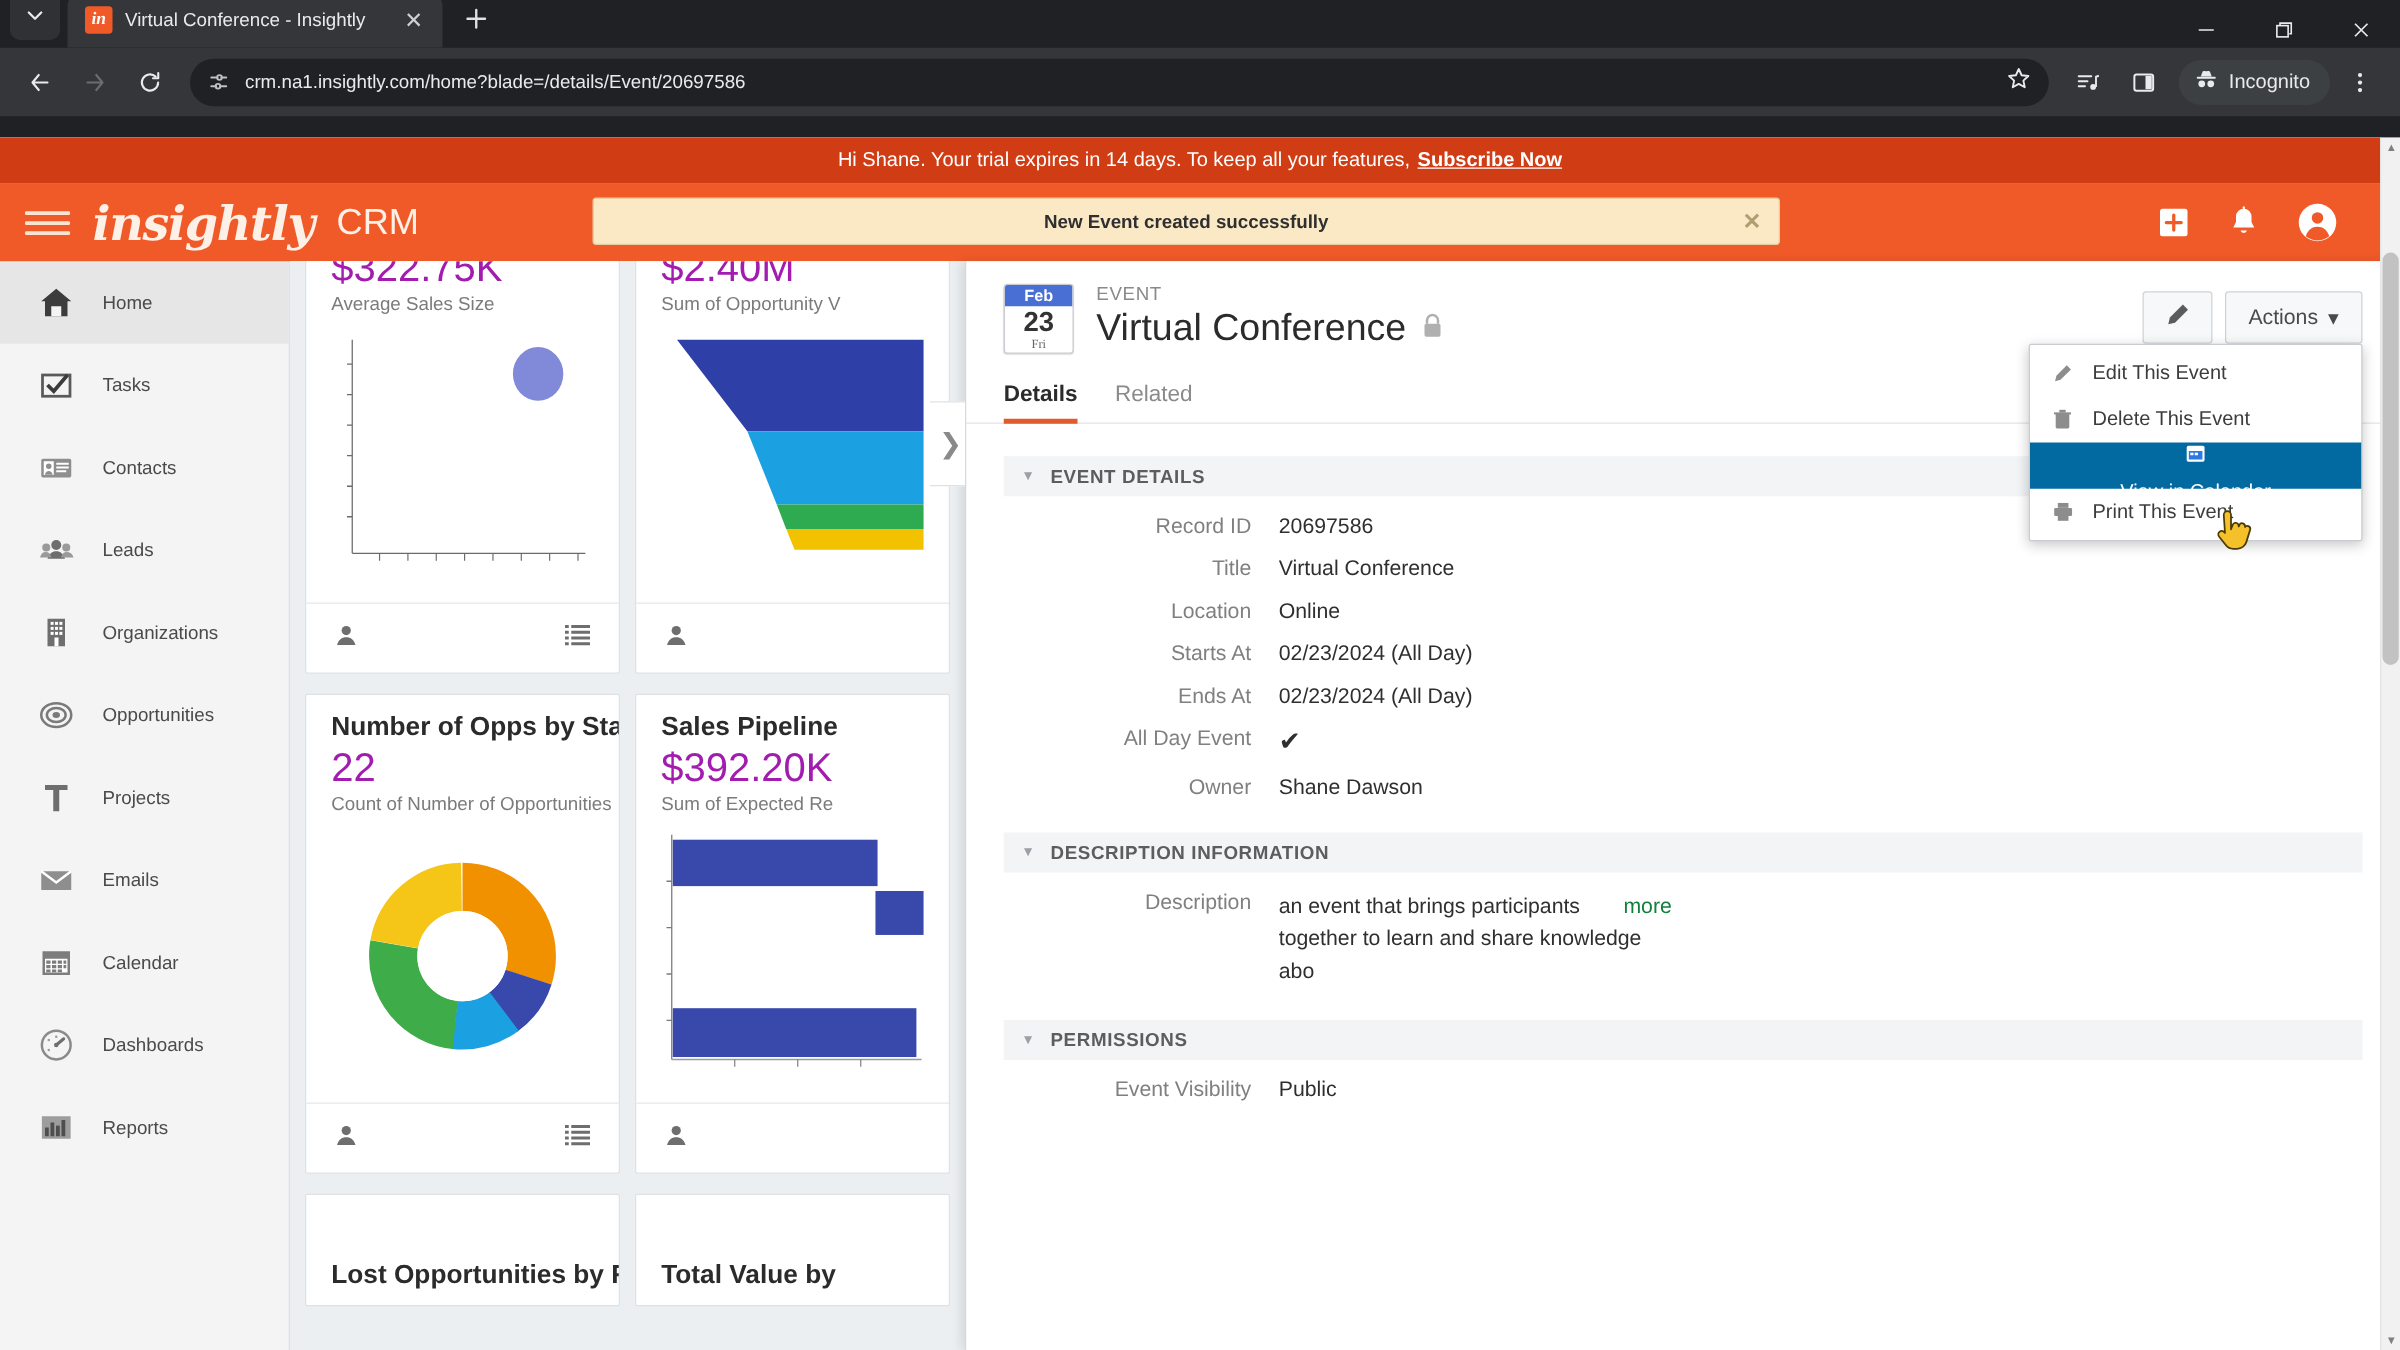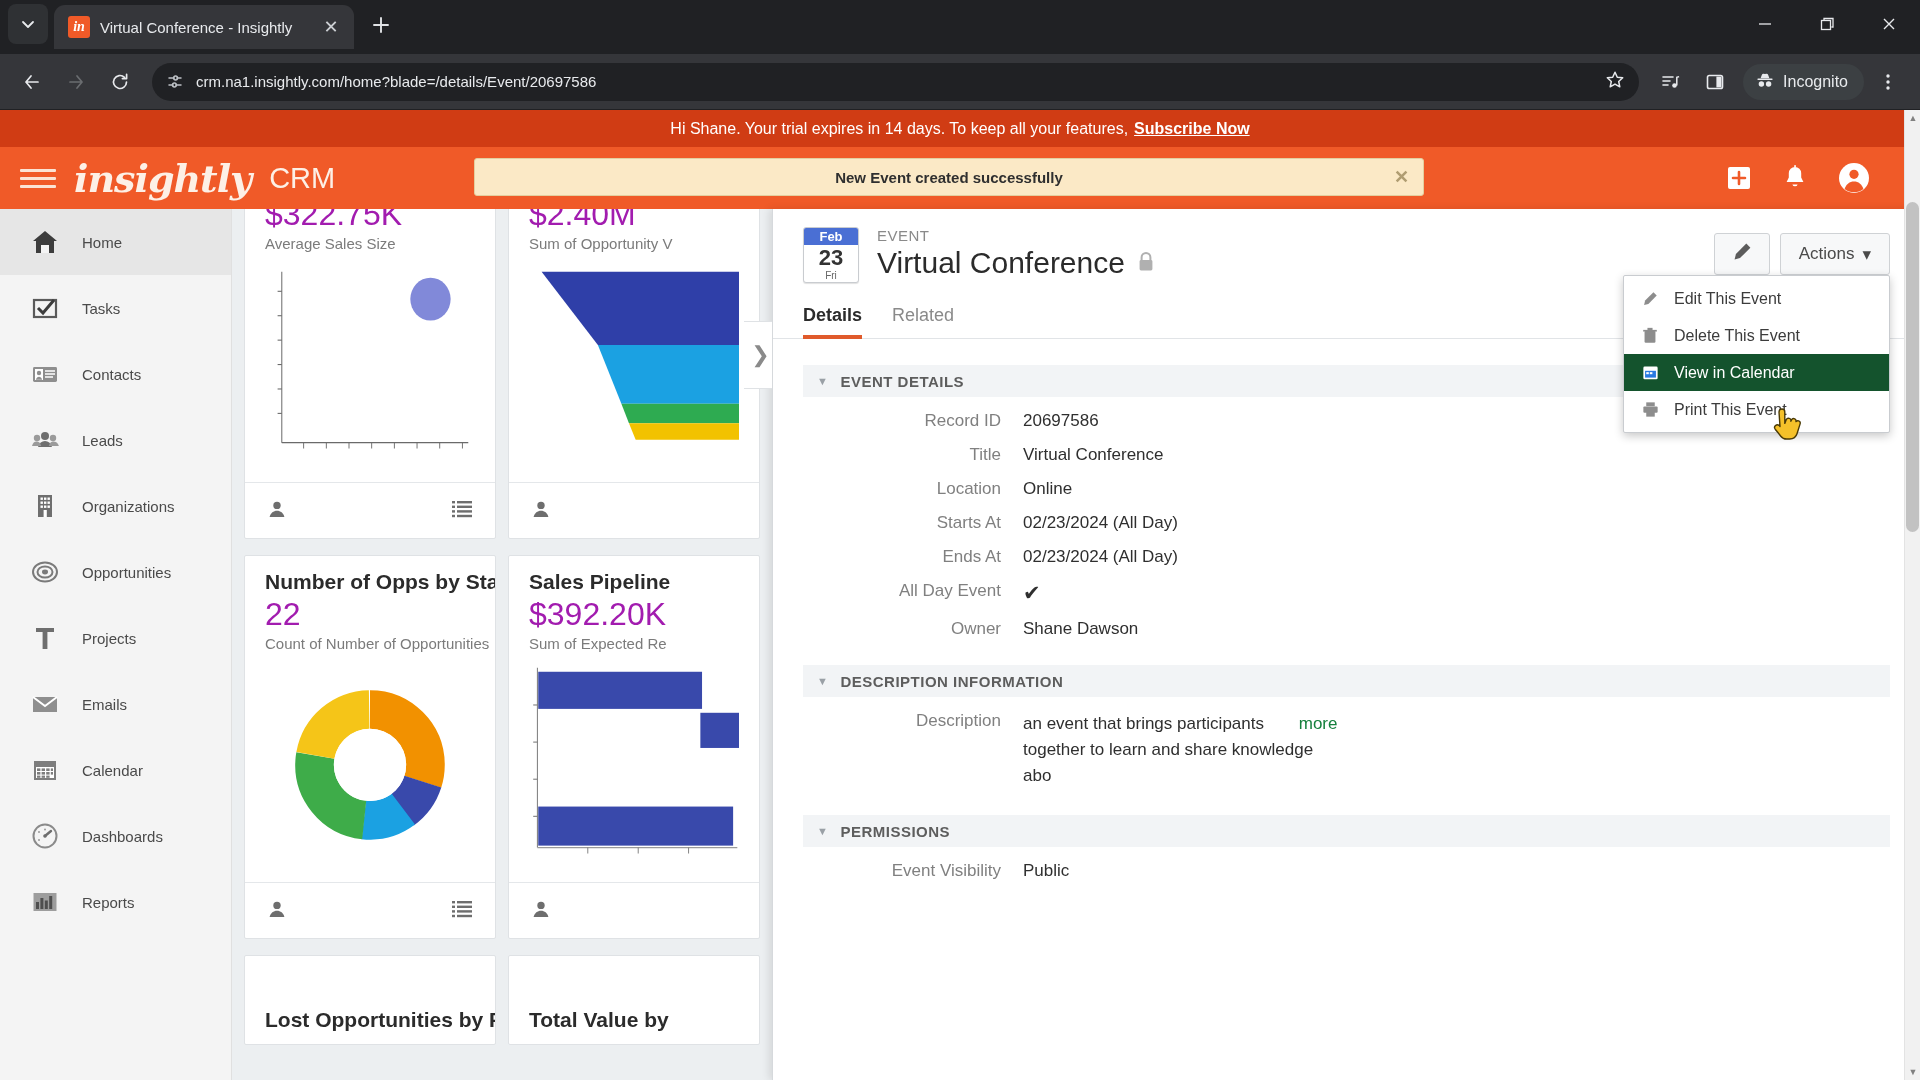--- a/index.html
+++ b/index.html
@@ -7,22 +7,22 @@
     width: 1920px; height: 1080px;
     overflow: hidden;
     font-family: "Liberation Sans", sans-serif;
     background: #fff;
   }
 
   
   .browser { width: 1920px; height: 1080px; position: relative; background: #202124; }
 
   .tabstrip {
-    height: 54px; background: #202124;
-    display: flex; align-items: center; padding-left: 8px; gap: 0;
+    height: 38px; background: #202124;
+    display: flex; align-items: flex-end; padding-left: 8px; gap: 0;
     position: relative;
   }
   .tab-list-btn {
     width: 40px; height: 40px; margin-bottom: 6px; margin-right: 6px;
     border-radius: 8px; background: #2f3134;
     display: flex; align-items: center; justify-content: center;
     color: #e8eaed;
   }
   .tab {
     height: 44px; min-width: 300px; max-width: 330px;
@@ -180,42 +180,42 @@
     position: relative; box-shadow: -3px 0 8px rgba(0,0,0,.10);
   }
   .blade-head { padding: 18px 30px 0 30px; display: flex; align-items: flex-start; }
   .cal-icon {
     width: 56px; height: 56px; border: 1px solid #c9ccd0; border-radius: 3px;
     background: #fff; overflow: hidden; flex: 0 0 56px; text-align: center;
     box-shadow: 0 1px 1px rgba(0,0,0,.12);
   }
   .cal-m { background: #4a6fd4; color: #fff; font-size: 13px; font-weight: bold; line-height: 15px; padding: 1px 0; }
   .cal-d { font-size: 22px; font-weight: bold; color: #333; line-height: 24px; padding-top: 1px; }
-  .cal-w { font-size: 10px; color: #666; line-height: 11px; }
+  .cal-w { font-size: 10px; color: #666; line-height: 11px; font-family: Liberation Serif, serif; }
   .blade-titles { margin-left: 18px; }
   .blade-kicker { font-size: 15px; color: #8a8a8a; letter-spacing: .5px; }
   .blade-title { font-size: 30px; color: #2b2b2b; display: flex; align-items: center; gap: 12px; margin-top: 2px; }
   .blade-actions { margin-left: auto; display: flex; gap: 10px; padding-top: 6px; position: relative; }
   .btn {
     border: 1px solid #cfd2d5; background: #f7f8f9; border-radius: 3px;
     height: 42px; display: flex; align-items: center; justify-content: center;
     padding: 0 18px; color: #4a4a4a; font-size: 17px; gap: 8px;
   }
   .btn.icon-only { width: 56px; padding: 0; }
 
   .dropdown {
     position: absolute; top: 48px; right: 0; width: 267px;
     background: #fff; border: 1px solid #c9ccd0; border-radius: 2px;
     box-shadow: 0 3px 10px rgba(0,0,0,.22); z-index: 40; padding: 4px 0;
   }
   .dd-item {
     height: 37px; display: flex; align-items: center; gap: 14px;
     padding: 0 16px; font-size: 16px; color: #3c3c3c;
   }
-  .dd-item.sel { background: #14532d; color: #fff; }
+  .dd-item.sel { background: #0369a1; color: #fff; flex-direction: column; }
   .dd-ico { width: 20px; display: flex; align-items: center; justify-content: center; color: #8d8d8d; }
   .dd-item.sel .dd-ico { color: #fff; }
 
   .cursor-hand {
     position: absolute; left: 1770px; top: 408px; z-index: 60;
     pointer-events: none;
   }
 
   .tabs {
     display: flex; gap: 30px; padding: 0 30px; margin-top: 22px;

